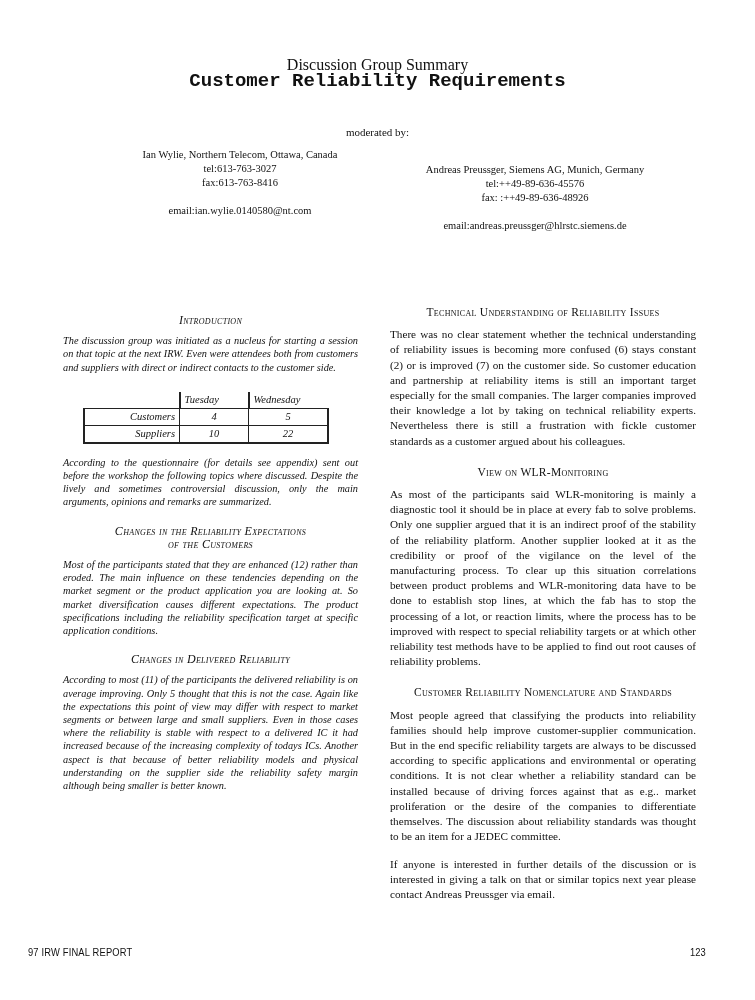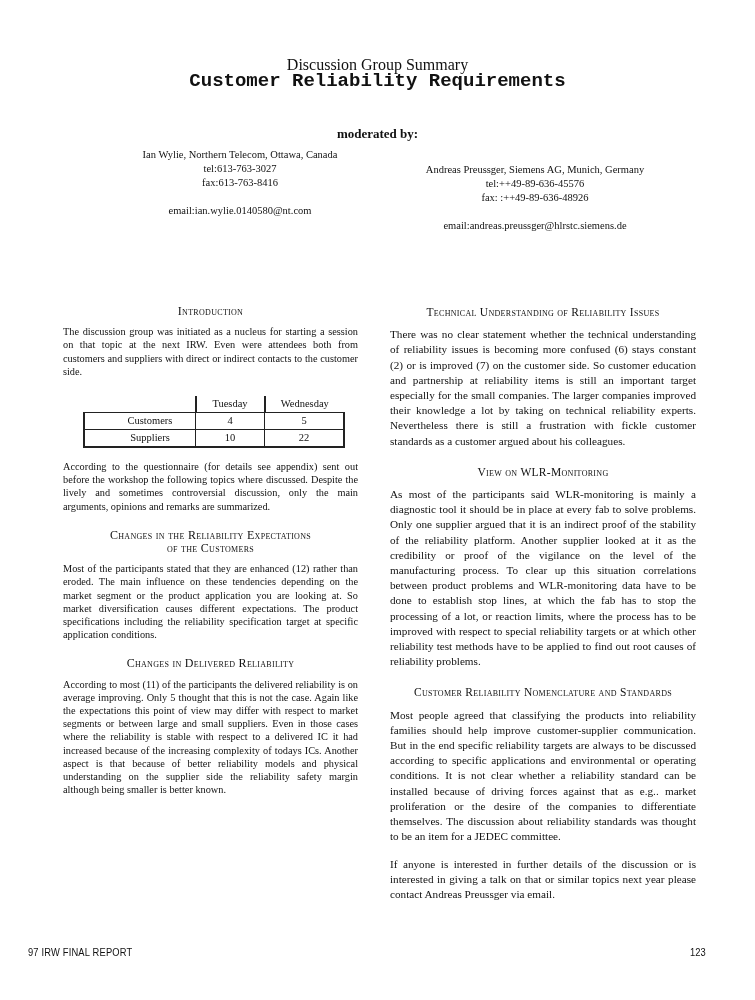--- a/index.html
+++ b/index.html
@@ -2,37 +2,37 @@
 <html><head>
 <meta charset="utf-8">
 <style>
   html, body { margin: 0; padding: 0; background: #ffffff; }
   body { width: 755px; height: 1000px; position: relative; overflow: hidden;
          font-family: "Liberation Serif", serif; color: #111; }
   .abs { position: absolute; }
   .center { text-align: center; }
   #subtitle { left: 0; width: 755px; top: 56px; font-size: 16px; }
   #title { left: 0; width: 755px; top: 70px; font-size: 19px; font-weight: bold; font-family: Liberation Mono, monospace; }
-  #moderated { left: 0; width: 755px; top: 126px; font-size: 13px; font-weight: bold; }
+  #moderated { left: 0; width: 755px; top: 126px; font-size: 11px; }
   .contact { font-size: 10.5px; line-height: 14px; text-align: center; }
   #contact-1 { left: 100px; width: 280px; top: 148px; }
   #contact-2 { left: 390px; width: 290px; top: 163px; }
   .contact .email { margin-top: 14px; }
   .col { position: absolute; font-size: 10.3px; line-height: 13.2px; text-align: justify; }
-  #col-left { left: 63px; width: 295px; top: 305px; }
+  #col-left { left: 63px; width: 295px; top: 314px; font-style: italic; }
   #col-right { left: 390px; width: 306px; top: 305px; font-size: 11.2px; line-height: 15.2px; }
   .heading { text-align: center; font-variant: small-caps; letter-spacing: 0.3px; font-size: 12px; margin: 0 0 7px 0; }
   #col-right .heading { font-size: 11.5px; }
   p { margin: 0; }
   table.att { border-collapse: collapse; margin: 18px 0 12px 20px; font-size: 10.5px; }
   table.att td, table.att th { font-weight: normal; height: 16px; padding: 0 4px; }
-  table.att th { border-left: 2px solid #222; border-bottom: 1px solid #222; text-align: center; }
+  table.att th { border-left: 2px solid #222; border-bottom: 1px solid #222; }
   table.att th.blank { border: none; }
   table.att td { border: 1px solid #222; }
-  table.att td.label { text-align: center; width: 82px; padding-left: 24px; border-left: 2px solid #222; }
+  table.att td.label { text-align: right; width: 82px; padding-left: 8px; border-left: 2px solid #222; }
   table.att td.num { text-align: center; width: 60px; }
   table.att td.num2 { width: 70px; border-right: 2px solid #222; }
   table.att tr:last-child td { border-bottom: 2px solid #222; }
   .gap-s { height: 12px; }
   .gap-m { height: 16px; }
   #footer-left { left: 28px; top: 946px; font-family: "Liberation Sans", sans-serif; font-size: 11px; transform: scaleX(0.85); transform-origin: left; letter-spacing: 0.2px; }
   #footer-right { left: 690px; top: 946px; font-family: "Liberation Sans", sans-serif; font-size: 11px; transform: scaleX(0.85); transform-origin: left; }
 </style>
 </head>
 <body>

